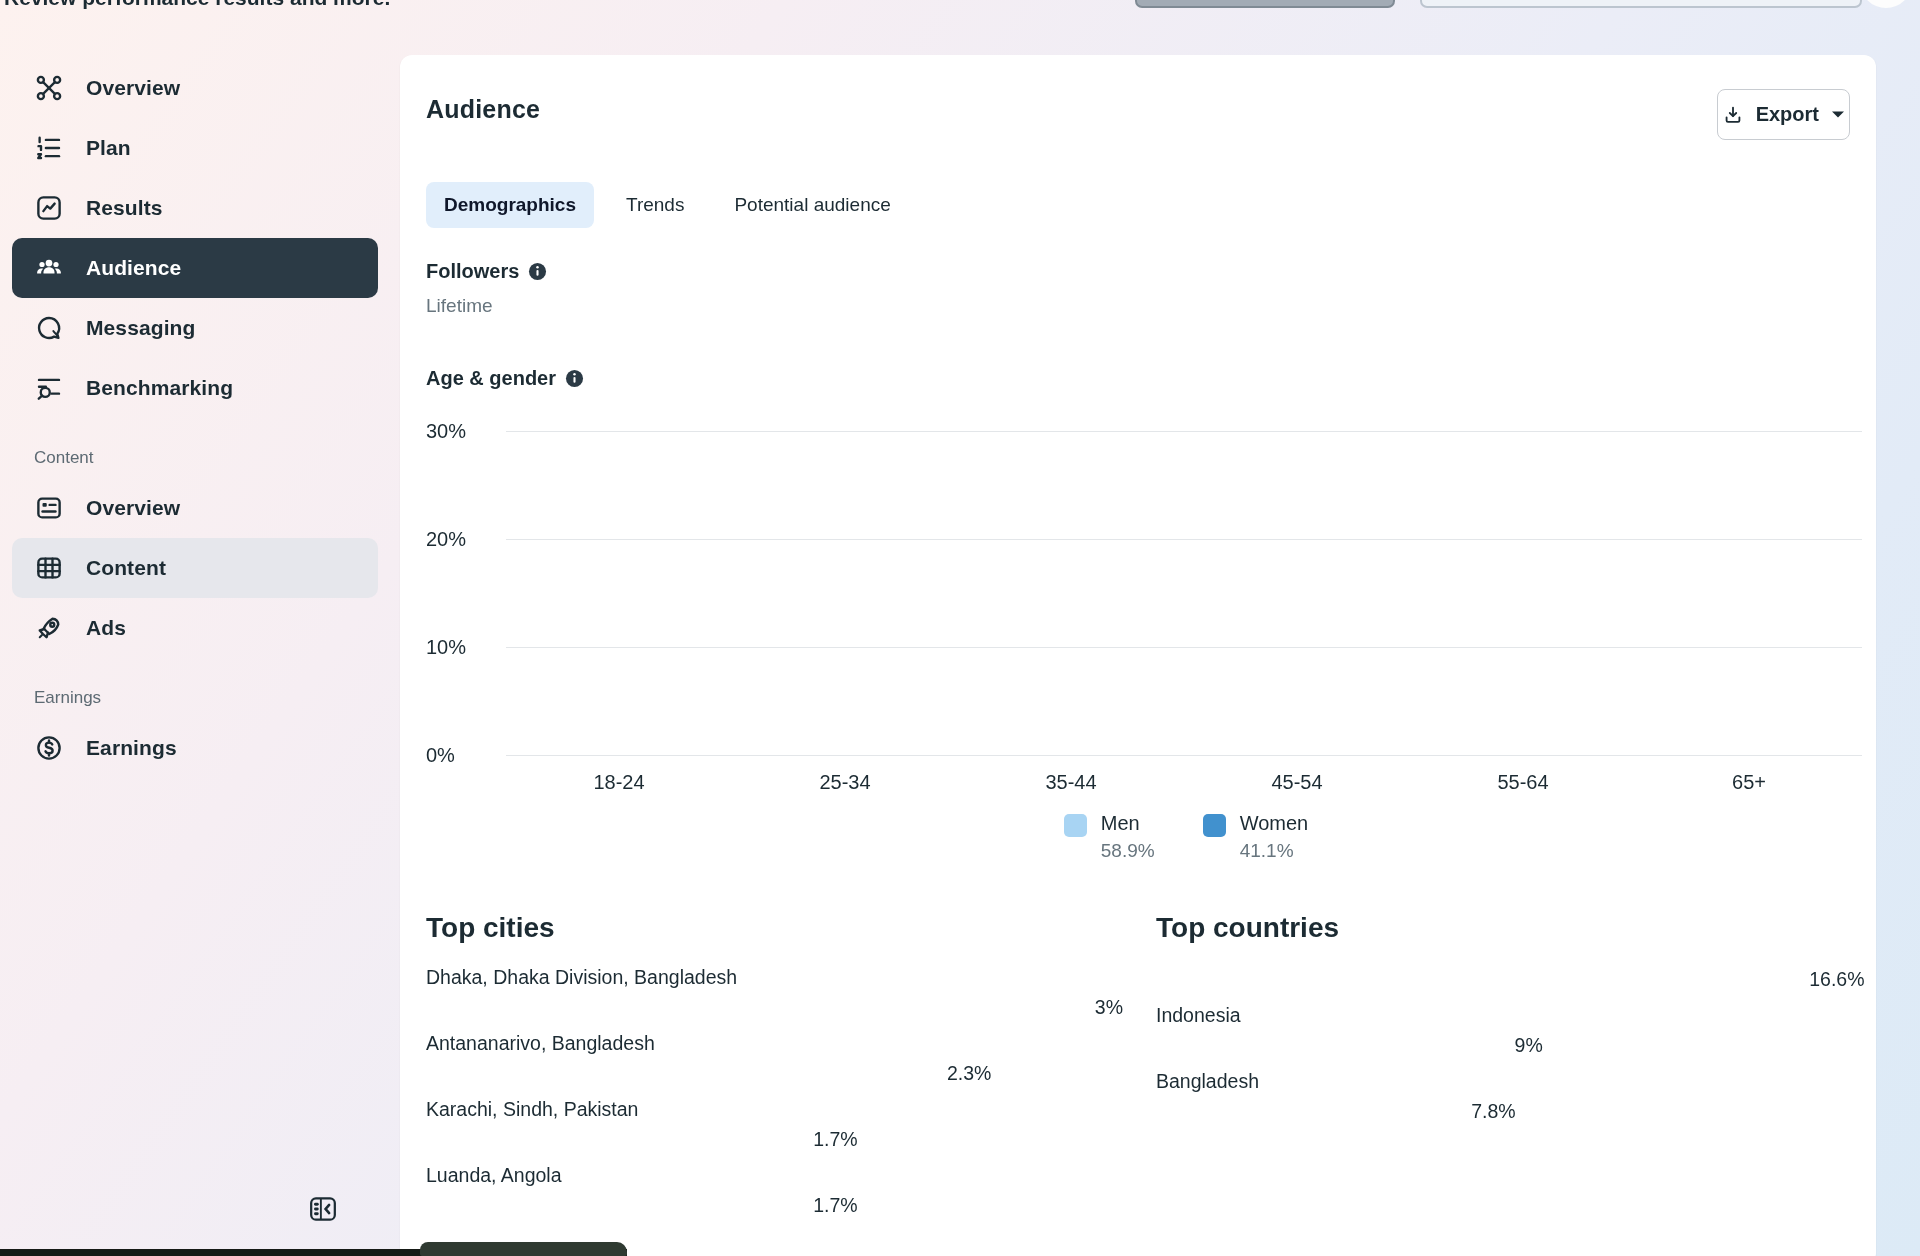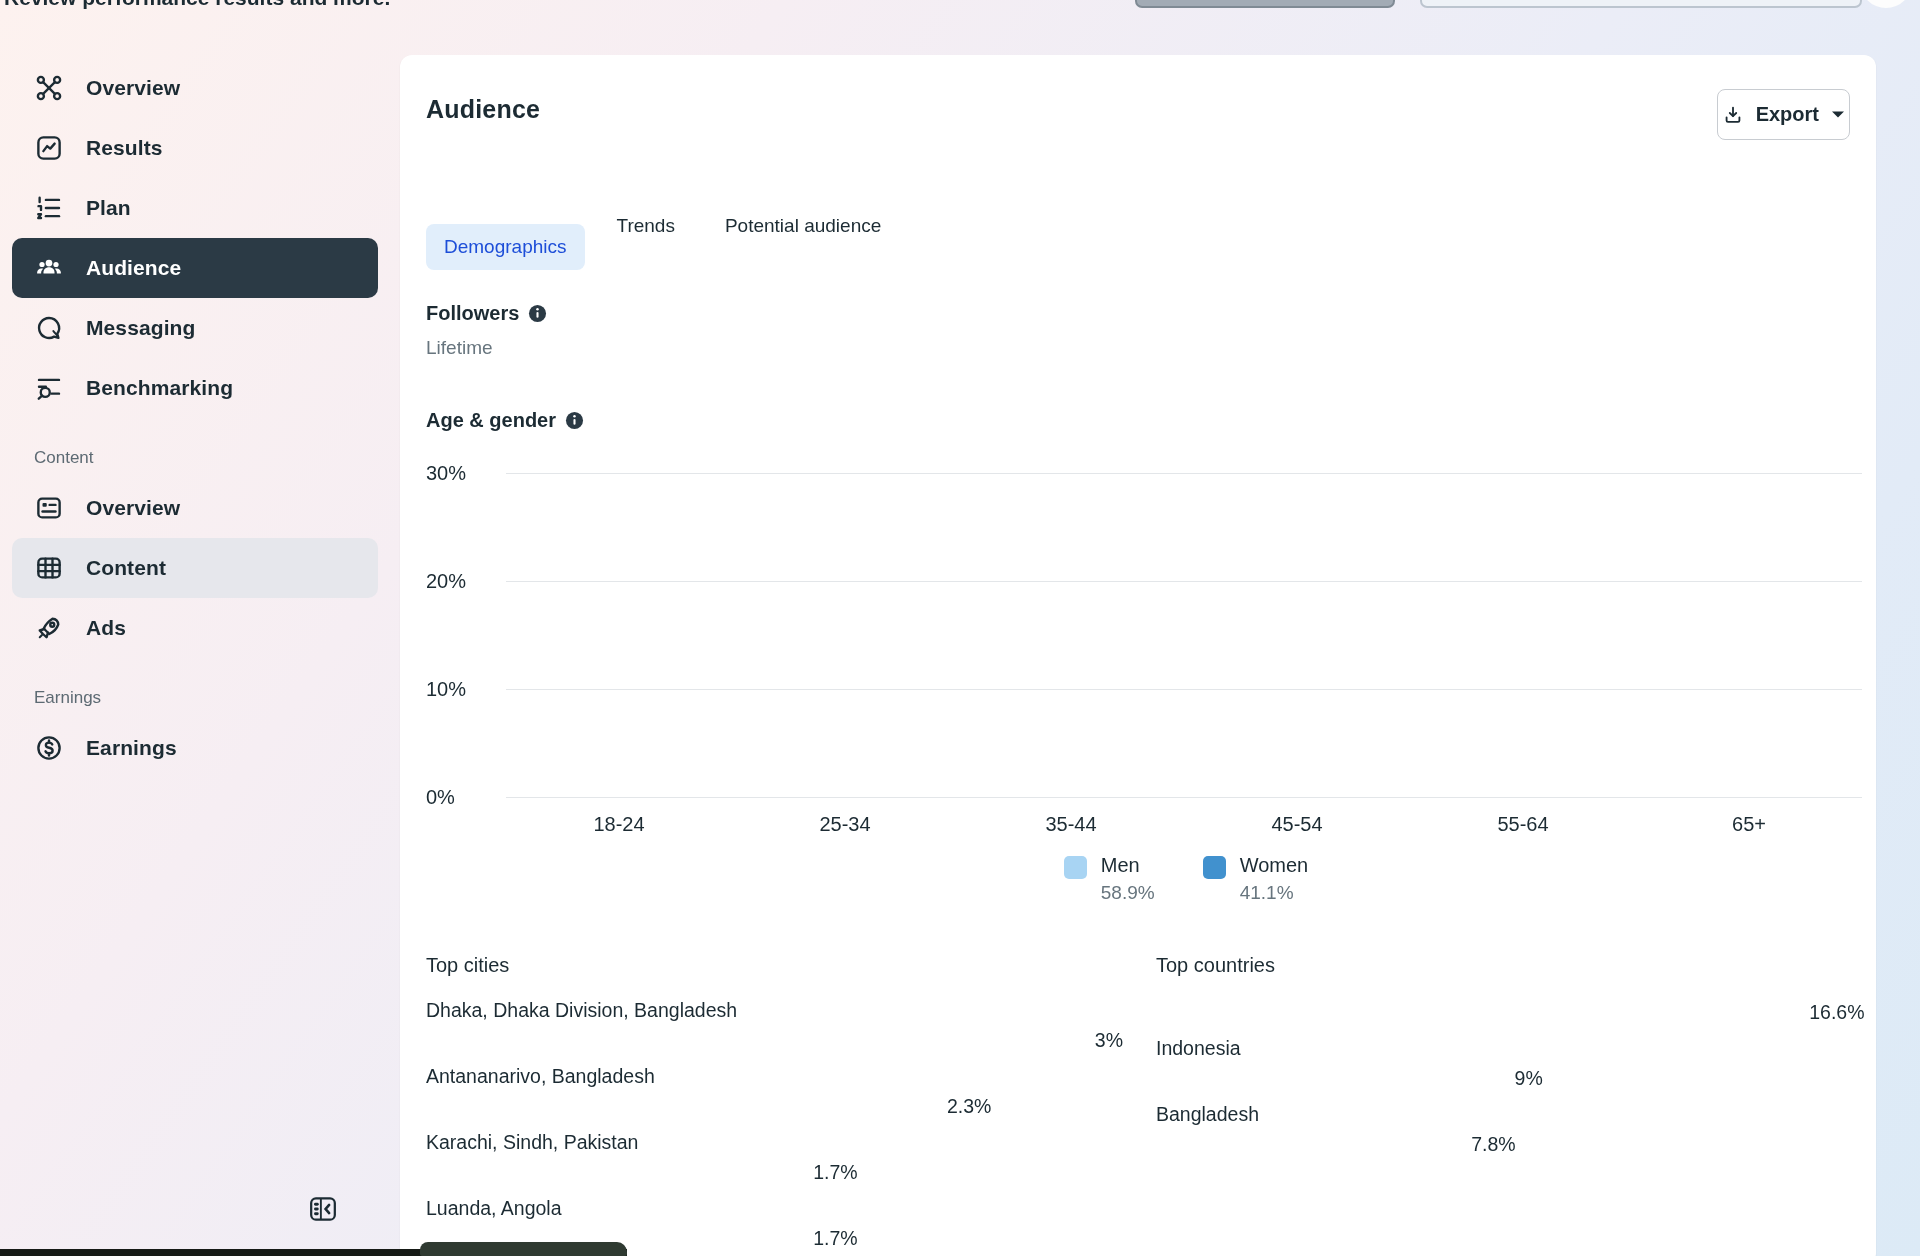--- a/index.html
+++ b/index.html
@@ -37,21 +37,21 @@
     background:#fff; border-radius:12px; box-shadow:0 1px 2px rgba(0,0,0,.07);
     padding:34px 10px 0 26px;
   }
   .card-head { display:flex; justify-content:space-between; align-items:flex-start; padding-right:16px; }
   .card-title { font-size:25px; font-weight:700; letter-spacing:.2px; padding-top:6px; }
   .export-btn { display:flex; align-items:center; gap:12px; border:1px solid #c8ccd1; border-radius:8px; background:#fff; padding:13px 4px; font-size:20px; font-weight:600; color:#1c2b33; cursor:pointer; font-family:inherit;justify-content:center; }
   .export-btn svg { display:block; }
 
   .tabs { display:flex; align-items:center; gap:14px; margin-top:42px; }
   .tab { font-size:19px; font-weight:400; padding:12px 18px; border-radius:8px; cursor:pointer; color:#1c2b33; }
-  .tab.active { background:#e1eefb; color:#1d4ed8; font-weight:400;margin-top:42px; }
+  .tab.active { background:#e1eefb; color:#0f172a; font-weight:700; }
 
   .metric-label-row { display:flex; align-items:center; gap:9px; margin-top:32px; }
   .metric-label { font-size:20px; font-weight:700; }
   .info-icon { width:19px; height:19px; display:inline-flex; cursor:pointer; }
   .metric-period { font-size:19px; color:#67757e; margin-top:12px; }
   .metric-value { font-size:46px; font-weight:500; letter-spacing:.5px; margin-top:16px; }
 
   
   .chart-plot { position:relative; height:324px; margin-top:41px; }
   .tick-line { position:absolute; left:80px; right:4px; height:1px; background:#e3e6e9; }
@@ -62,21 +62,21 @@
   .legend-item { display:flex; gap:14px; }
   .legend-swatch { width:23px; height:23px; border-radius:5px; margin-top:2px; }
   .legend-name { font-size:20px; color:#1c2b33; }
   .legend-pct { font-size:19px; color:#67757e; margin-top:5px; }
 
   
   .geo-wrap { display:flex; gap:26px; margin-top:50px; }
   .geo-col { position:relative; }
   .geo-col.cities { width:704px; }
   .geo-col.countries { width:710px; }
-  .geo-title { font-size:20px; font-weight:400; }
+  .geo-title { font-size:28px; font-weight:700; }
   .geo-rows { position:relative; margin-top:22px; }
   .geo-row { margin-bottom:8px; }
   .geo-name { font-size:19.5px; color:#1c2b33; height:24px; }
   .geo-bar-area { position:relative; height:30px; margin-top:4px; }
   .geo-pct { position:absolute; top:2px; font-size:19.5px; color:#1c2b33; white-space:nowrap; }
 
   
   .bottom-black-bar { position:absolute; left:0; top:1249px; width:627px; height:7px; background:#161a16; }
   .bottom-pill { position:absolute; left:420px; top:1242px; width:207px; height:14px; background:#2f3a31; border-radius:8px 10px 2px 2px; }
 </style>
@@ -101,38 +101,38 @@
               <circle cx="18.5" cy="5.5" r="2.4"></circle>
               <circle cx="5.5" cy="18.5" r="2.4"></circle>
               <circle cx="18.5" cy="18.5" r="2.4"></circle>
             </svg>
           </span>
           <span class="s-label">Overview</span>
         </div>
         <div class="s-item">
           <span class="s-icon">
             <svg viewBox="0 0 24 24" fill="none" stroke="#1c2b33" stroke-width="1.9" stroke-linecap="round" stroke-linejoin="round">
-              <rect x="3.5" y="3.5" width="17" height="17" rx="4"></rect>
-              <polyline points="7.5,14.5 10.5,10.5 13,12.5 16.5,8.5"></polyline>
-            </svg>
-          </span>
-          <span class="s-label">Results</span>
-        </div>
-        <div class="s-item">
-          <span class="s-icon">
-            <svg viewBox="0 0 24 24" fill="none" stroke="#1c2b33" stroke-width="1.9" stroke-linecap="round" stroke-linejoin="round">
               <line x1="9.5" y1="5.5" x2="20" y2="5.5"></line>
               <line x1="9.5" y1="12" x2="20" y2="12"></line>
               <line x1="9.5" y1="18.5" x2="20" y2="18.5"></line>
               <line x1="4.5" y1="3.8" x2="4.5" y2="7.2"></line>
               <path d="M3.6 10.5h2v3"></path>
               <path d="M3.4 17h2.2l-2.2 3h2.2"></path>
             </svg>
           </span>
           <span class="s-label">Plan</span>
+        </div>
+        <div class="s-item">
+          <span class="s-icon">
+            <svg viewBox="0 0 24 24" fill="none" stroke="#1c2b33" stroke-width="1.9" stroke-linecap="round" stroke-linejoin="round">
+              <rect x="3.5" y="3.5" width="17" height="17" rx="4"></rect>
+              <polyline points="7.5,14.5 10.5,10.5 13,12.5 16.5,8.5"></polyline>
+            </svg>
+          </span>
+          <span class="s-label">Results</span>
         </div>
         <div class="s-item active">
           <span class="s-icon">
             <svg viewBox="0 0 24 24" fill="#fff">
               <circle cx="6.4" cy="9.2" r="2.1"></circle>
               <circle cx="17.6" cy="9.2" r="2.1"></circle>
               <circle cx="12" cy="8" r="2.7"></circle>
               <path d="M12 11.4c2.5 0 4.4 1.7 4.4 3.9v1H7.6v-1c0-2.2 1.9-3.9 4.4-3.9z"></path>
               <path d="M5.9 12.3c.5 0 1 .1 1.4.3-1 .9-1.6 2.1-1.6 3.4v.4H2.5v-.9c0-1.8 1.5-3.2 3.4-3.2z"></path>
               <path d="M18.1 12.3c1.9 0 3.4 1.4 3.4 3.2v.9h-3.2v-.4c0-1.3-.6-2.5-1.6-3.4.4-.2.9-.3 1.4-.3z"></path>

